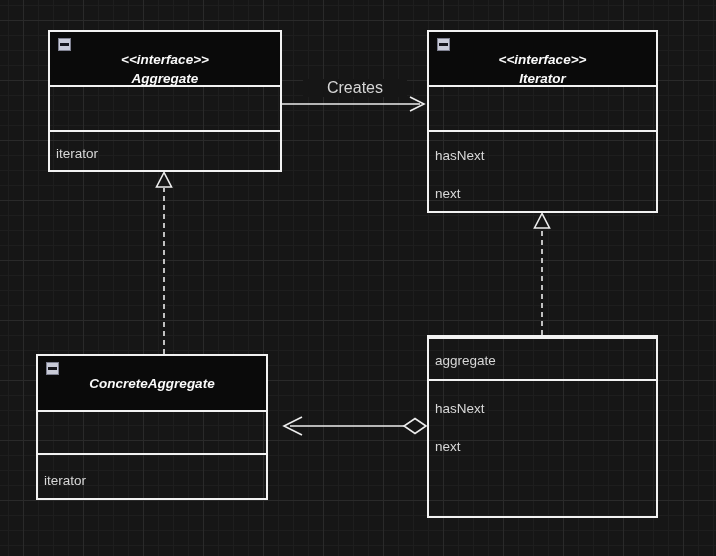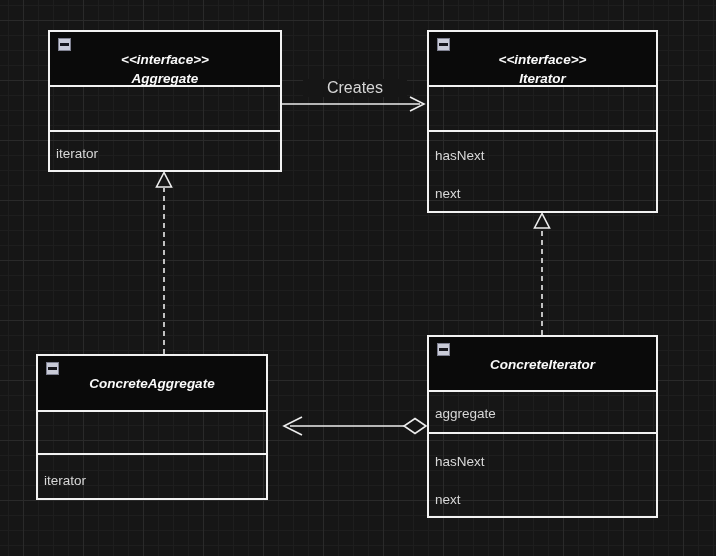--- a/index.html
+++ b/index.html
@@ -151,26 +151,20 @@
       </span>
       <div>ConcreteAggregate</div>
     </div>
     <div class="compartment" style="height:43px;"></div>
     <div class="compartment" style="height:45px; padding-top:6px;">
       <div class="member">iterator</div>
     </div>
   </div>
 
   <div class="uml-class" style="left:427px; top:335px; width:231px; height:183px;">
-    <div class="title" style="height:53px;">
-      <span class="collapse-btn">
-        <span class="minus-bar"></span>
-      </span>
-      <div>ConcreteIterator</div>
-    </div>
     <div class="compartment" style="height:42px; padding-top:2px;">
       <div class="member">aggregate</div>
     </div>
     <div class="compartment" style="height:84px; padding-top:8px;">
       <div class="member">hasNext</div>
       <div class="member">next</div>
     </div>
   </div>
 
   <div class="edge-label" style="left:303px; top:79px; width:100px;">Creates</div>

